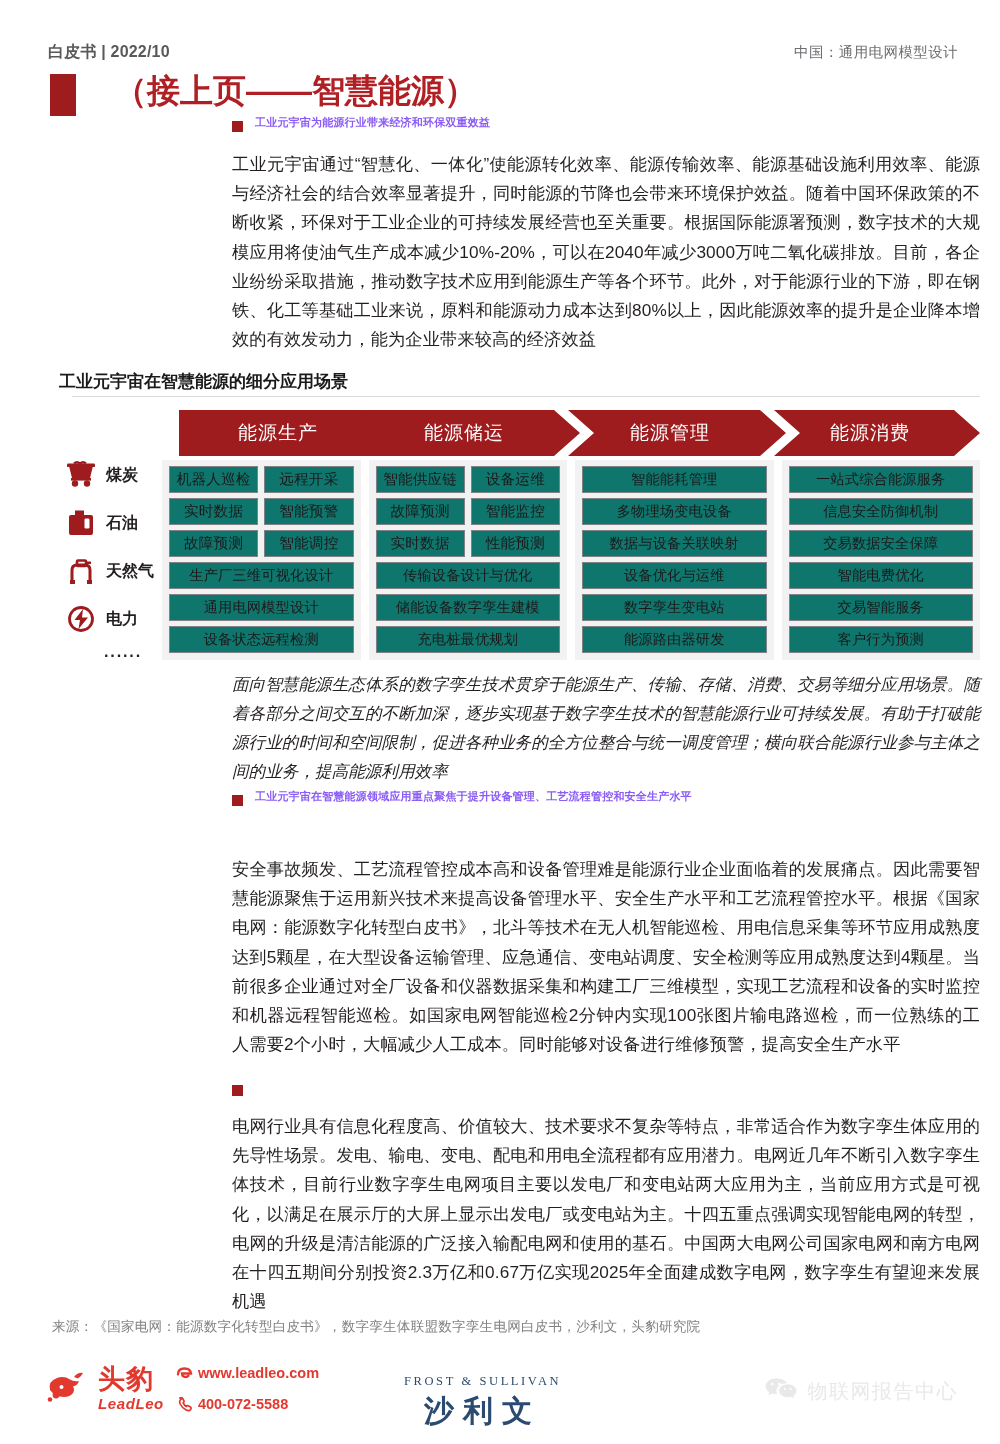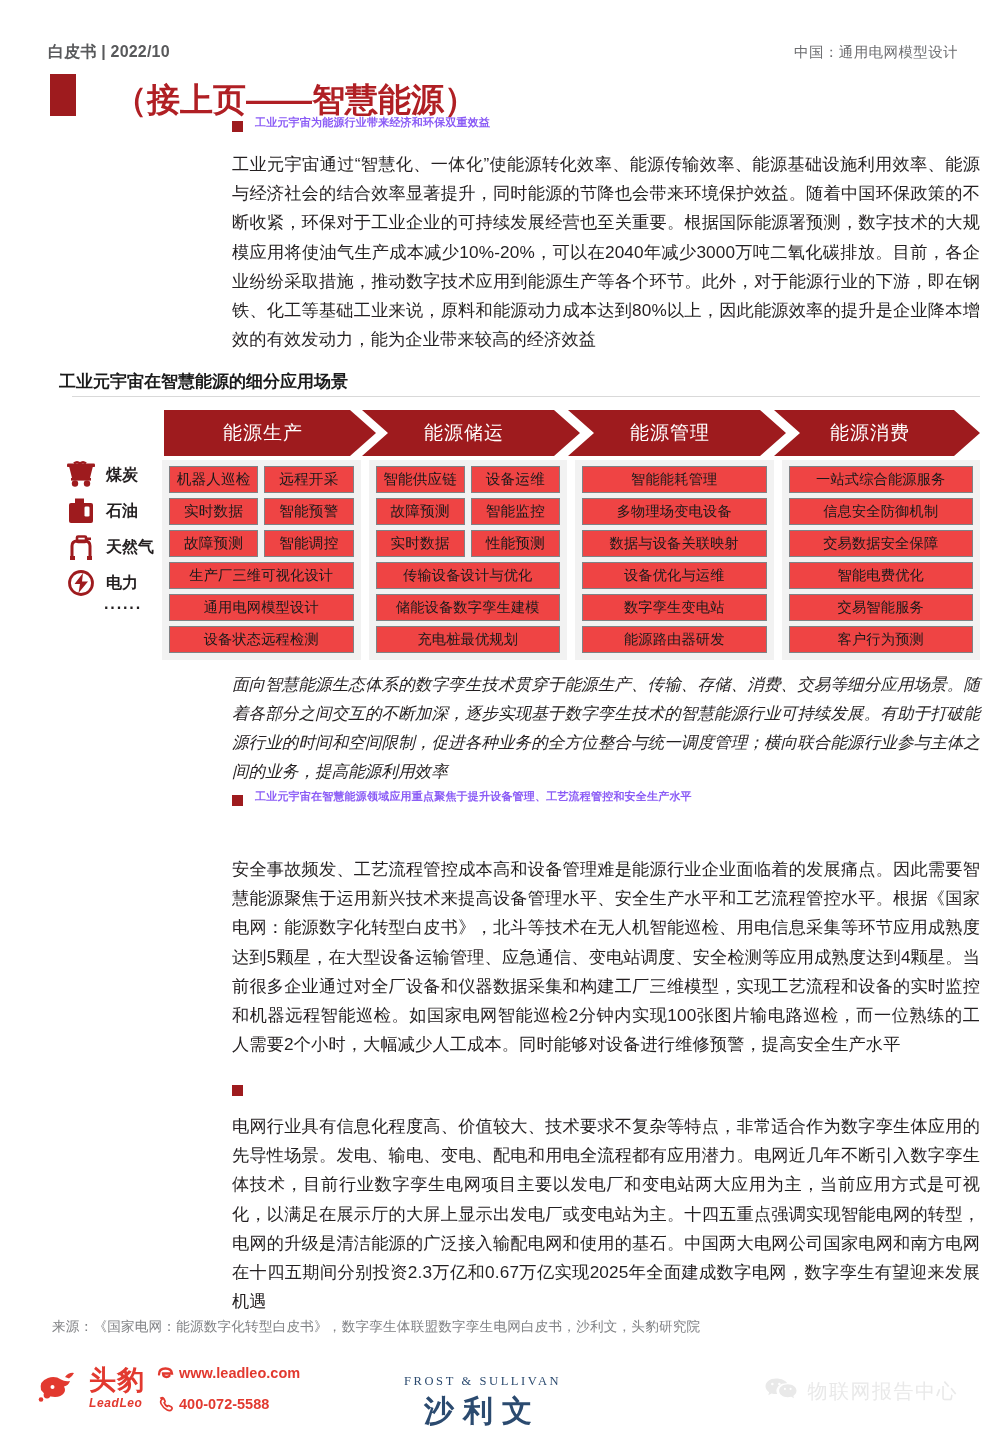--- a/index.html
+++ b/index.html
@@ -33,21 +33,21 @@
     font-size: 14.5px;
     color: #6d6e71;
     letter-spacing: .4px;
   }
 
   
   .title-row {
     position: absolute;
     top: 74px; left: 50px;
     display: flex;
-    align-items: flex-end;
+    align-items: flex-start;
   }
   .title-mark {
     width: 26px; height: 42px;
     background: #9e1b1e;
     flex: 0 0 auto;
   }
   .title-text {
     margin-left: 38px;
     font-size: 33px;
     font-weight: 700;
@@ -146,41 +146,41 @@
     flex-direction: column;
     gap: 5px;
   }
   .cell-row {
     display: flex;
     gap: 6px;
     height: 27px;
   }
   .cell {
     flex: 1 1 0;
-    background: #ef4444;
+    background: #0f766e;
     border: 1.6px solid #808285;
     display: flex;
     align-items: center;
     justify-content: center;
     font-size: 14.6px;
     color: #1a1a1a;
     letter-spacing: .2px;
     white-space: nowrap;
   }
   .cell.wide { font-size: 14.2px; }
 
   
   .energy-list {
     position: absolute;
     left: 0; top: 52px;
     width: 100px;
     display: flex;
     flex-direction: column;
     align-items: flex-start;
-    gap: 2px;
+    gap: 14px;
   }
   .energy-item {
     display: flex;
     align-items: center;
     height: 34px;
     gap: 6px;
   }
   .energy-ico {
     width: 38px; height: 30px;
     display: flex;
@@ -222,29 +222,29 @@
     font-size: 13.6px;
     color: #808285;
     letter-spacing: .2px;
   }
 
   
   .footer { position: absolute; left: 0; top: 1358px; width: 1000px; height: 70px; }
 
   .leadleo {
     position: absolute;
-    left: 35px; top: 6px;
+    left: 44px; top: 6px;
     display: flex;
     align-items: center;
     gap: 8px;
   }
   .ll-logo { width: 46px; height: 40px; flex: 0 0 auto; }
   .ll-wordmark { display: flex; flex-direction: column; line-height: 1; }
   .ll-cn { font-size: 27px; font-weight: 700; color: #e2392f; letter-spacing: 1px; }
-  .ll-en { font-size: 12px; font-weight: 700; font-style: italic; color: #e2392f; letter-spacing: .6px; margin-top: 3px; }
+  .ll-en { font-size: 15px; font-weight: 700; font-style: italic; color: #e2392f; letter-spacing: .6px; margin-top: 3px; }
   .ll-contact { display: flex; flex-direction: column; gap: 14px; margin-left: 4px; font-weight: bold; }
   .ll-line { display: flex; align-items: center; gap: 5px; font-size: 14.5px; color: #e2392f; }
 
   .frost {
     position: absolute;
     left: 404px; top: 16px;
     display: flex;
     flex-direction: column;
     align-items: center;
   }
@@ -350,21 +350,21 @@
           <path d="M17 5 L8.5 16 H14 L12.5 25 L22 13.5 H16 Z" fill="#9e1b1e"></path>
         </svg>
       </span>
       <span class="energy-name">电力</span>
     </div>
 
     <div class="energy-dots">······</div>
   </div>
 
   <div class="chev-row">
-    <div class="chev chev-0" style="left:2px; width:212px;">
+    <div class="chev chev-0" style="left:17px; width:212px;">
       <span>能源生产</span>
     </div>
     <div class="chev chev-n" style="left:200px; width:218px;">
       <span>能源储运</span>
     </div>
     <div class="chev chev-n" style="left:406px; width:218px;">
       <span>能源管理</span>
     </div>
     <div class="chev chev-n" style="left:612px; width:206px;">
       <span>能源消费</span>

